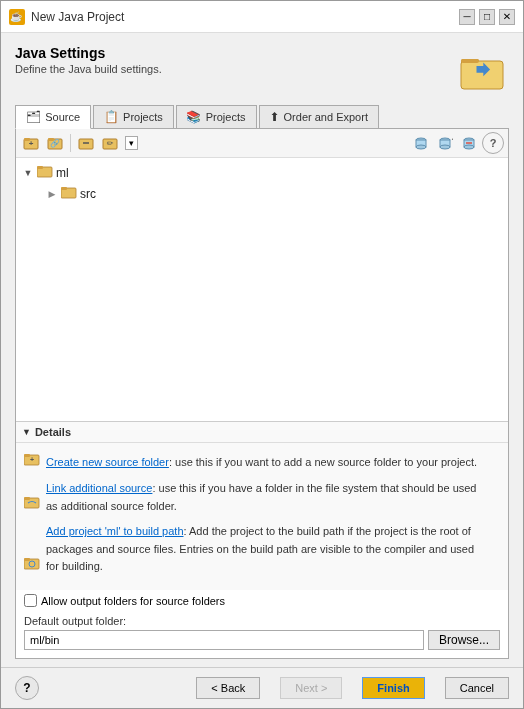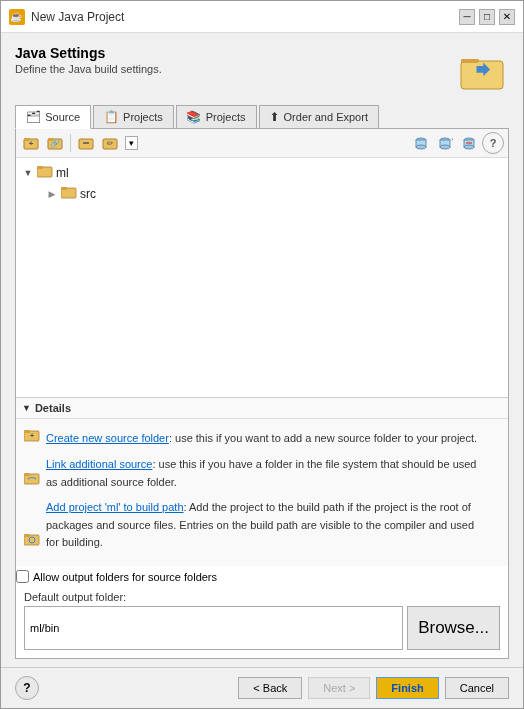--- a/index.html
+++ b/index.html
@@ -141,45 +141,45 @@
       border-bottom: 1px solid #ddd;
     }
     .details-triangle { font-size: 9px; }
     .details-scroll { overflow-y: auto; max-height: 185px; }
     .details-content { padding: 6px 20px 6px 8px; font-size: 11px; color: #333; line-height: 1.6; }
     .details-item { display: flex; align-items: flex-end; gap: 6px; margin-bottom: 8px; }
     .details-item-icon { font-size: 14px; margin-top: 1px; flex-shrink: 0; }
     .details-link { color: #0066cc; text-decoration: underline; cursor: pointer; }
 
     
-    .checkbox-row { display: flex; align-items: center; gap: 4px; padding: 4px 0; font-size: 11px; }
+    .checkbox-row { display: flex; align-items: center; gap: 4px; padding: 4px 8px; font-size: 11px; }
     .checkbox-row input[type="checkbox"] { width: 13px; height: 13px; }
 
     
     .output-folder-section { padding: 4px 8px 8px 8px; }
     .output-label { font-size: 11px; color: #333; margin-bottom: 3px; }
     .output-row { display: flex; gap: 4px; }
     .output-input {
       flex: 1; padding: 3px 5px; border: 1px solid #aaa;
       font-size: 11px; background: #fff;
     }
     .browse-btn {
-      padding: 11px 10px; border: 1px solid #aaa;
-      background: #e8e8e8; cursor: pointer; font-size: 17px;
+      padding: 0 10px; border: 1px solid #aaa;
+      background: #e8e8e8; cursor: pointer; font-size: 12px;
     }
 
     
     .bottom-bar {
       display: flex; justify-content: space-between; align-items: center;
       padding: 8px 14px;
       border-top: 1px solid #ccc;
       background: #f0f0f0;
     }
     .bottom-left { display: flex; gap: 4px; }
-    .bottom-right { display: flex; gap: 6px; }
+    .bottom-right { display: flex; gap: 20px; }
     .bottom-btn {
       padding: 4px 14px;
       border: 1px solid #aaa;
       background: #e8e8e8;
       cursor: pointer;
       font-size: 11px;
       min-width: 60px;
       text-align: center;
     }
     .bottom-btn.primary {

